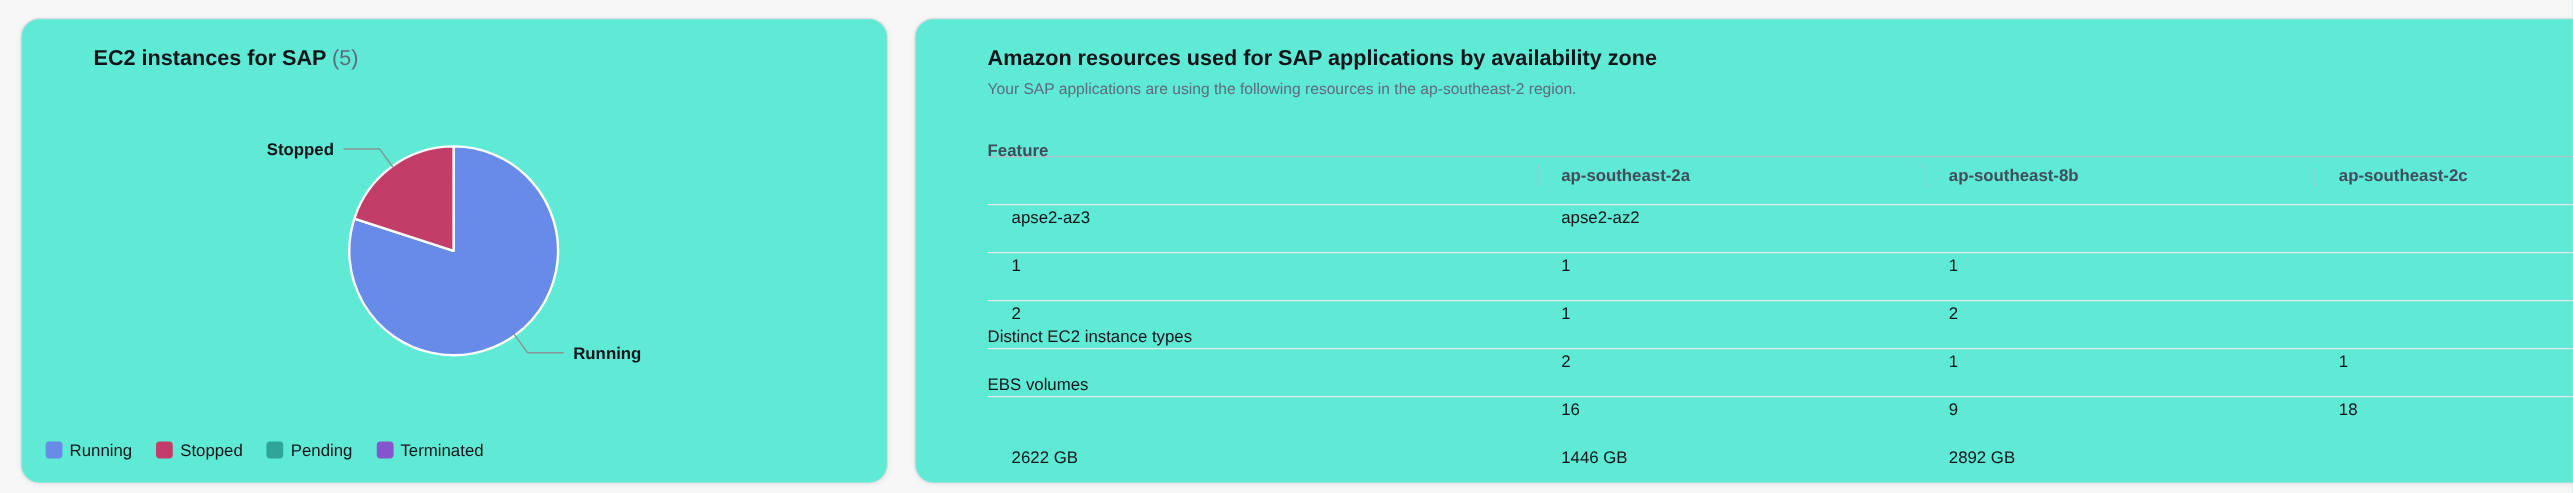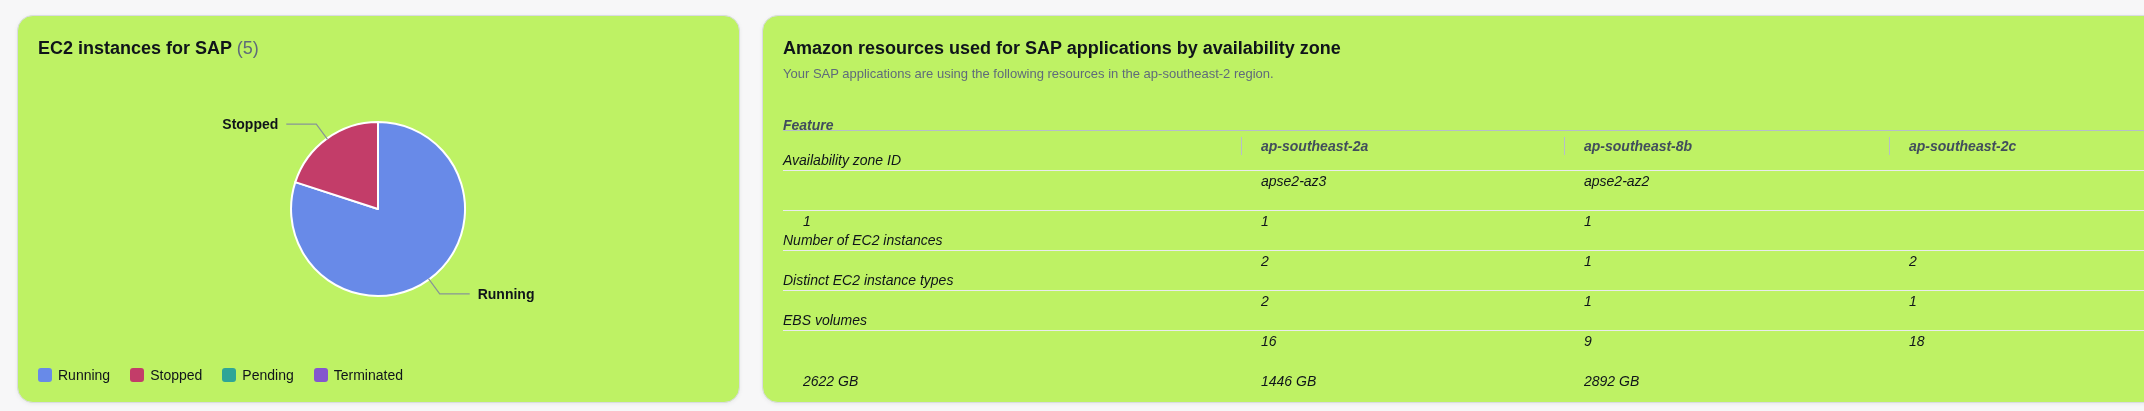--- a/index.html
+++ b/index.html
@@ -8,24 +8,25 @@
     position: relative;
     overflow: hidden;
     background: #f7f7f8;
     font-family: "Liberation Sans", sans-serif;
     color: #0f141a;
   }
   .card {
     position: absolute;
     top: 15px;
     height: 388px;
-    background: #bef264;
+    background: #5eead4;
     border: 1px solid #d9dce1;
     border-radius: 16px;
     box-shadow: 0 1px 4px rgba(0, 7, 22, 0.06);
+    padding-left: 40px;
   }
   .card-left  { left: 17px;  width: 723px; }
   .card-right { left: 762px; width: 1620px; }
 
   .card h2 {
     padding: 22px 20px 0 20px;
     font-size: 18px;
     line-height: 20px;
     font-weight: 700;
     color: #0f141a;
@@ -73,21 +74,21 @@
     font-weight: 700;
     font-size: 14px;
   }
   .trow.body {
     height: 40px;
     border-bottom: 1px solid #e9ebed;
     font-size: 14px;
     color: #0f141a;
   }
   .trow.body:last-child { border-bottom: none; }
-  .cell { white-space: nowrap; padding-right: 12px; font-style: italic; }
+  .cell { white-space: nowrap; padding-right: 12px; }
   .cell.az { position: relative; padding-left: 20px; margin-top: 42px; }
   .trow.head .cell.az::before {
     content: "";
     position: absolute;
     left: 0;
     top: 50%;
     transform: translateY(-50%);
     width: 1px;
     height: 18px;
     background: #b6bec9;
@@ -132,31 +133,29 @@
     <h2>Amazon resources used for SAP applications by availability zone</h2>
     <p class="sub">Your SAP applications are using the following resources in the ap-southeast-2 region.</p>
     <div class="table" id="az-table">
         <div class="trow head">
           <div class="cell">Feature</div>
           <div class="cell az">ap-southeast-2a</div>
           <div class="cell az">ap-southeast-8b</div>
           <div class="cell az">ap-southeast-2c</div>
         </div>
         <div class="trow body">
-          <div class="cell">Availability zone ID</div>
           <div class="cell az">apse2-az3</div>
           <div class="cell az">apse2-az2</div>
         </div>
         <div class="trow body">
           <div class="cell az">1</div>
           <div class="cell az">1</div>
           <div class="cell az">1</div>
         </div>
         <div class="trow body">
-          <div class="cell">Number of EC2 instances</div>
           <div class="cell az">2</div>
           <div class="cell az">1</div>
           <div class="cell az">2</div>
         </div>
         <div class="trow body">
           <div class="cell">Distinct EC2 instance types</div>
           <div class="cell az">2</div>
           <div class="cell az">1</div>
           <div class="cell az">1</div>
         </div>

